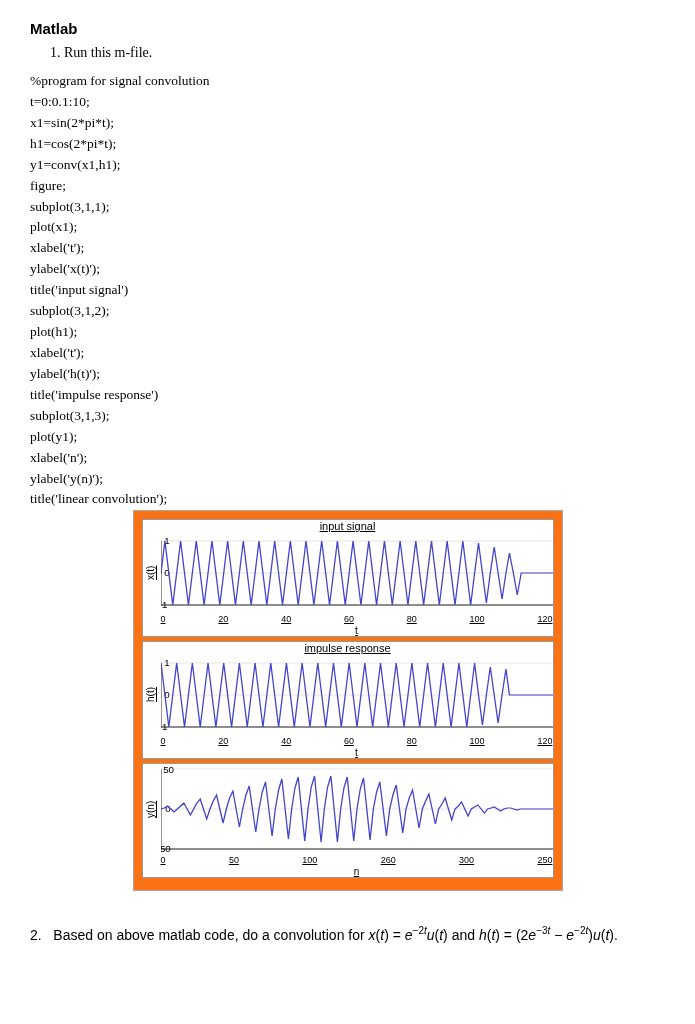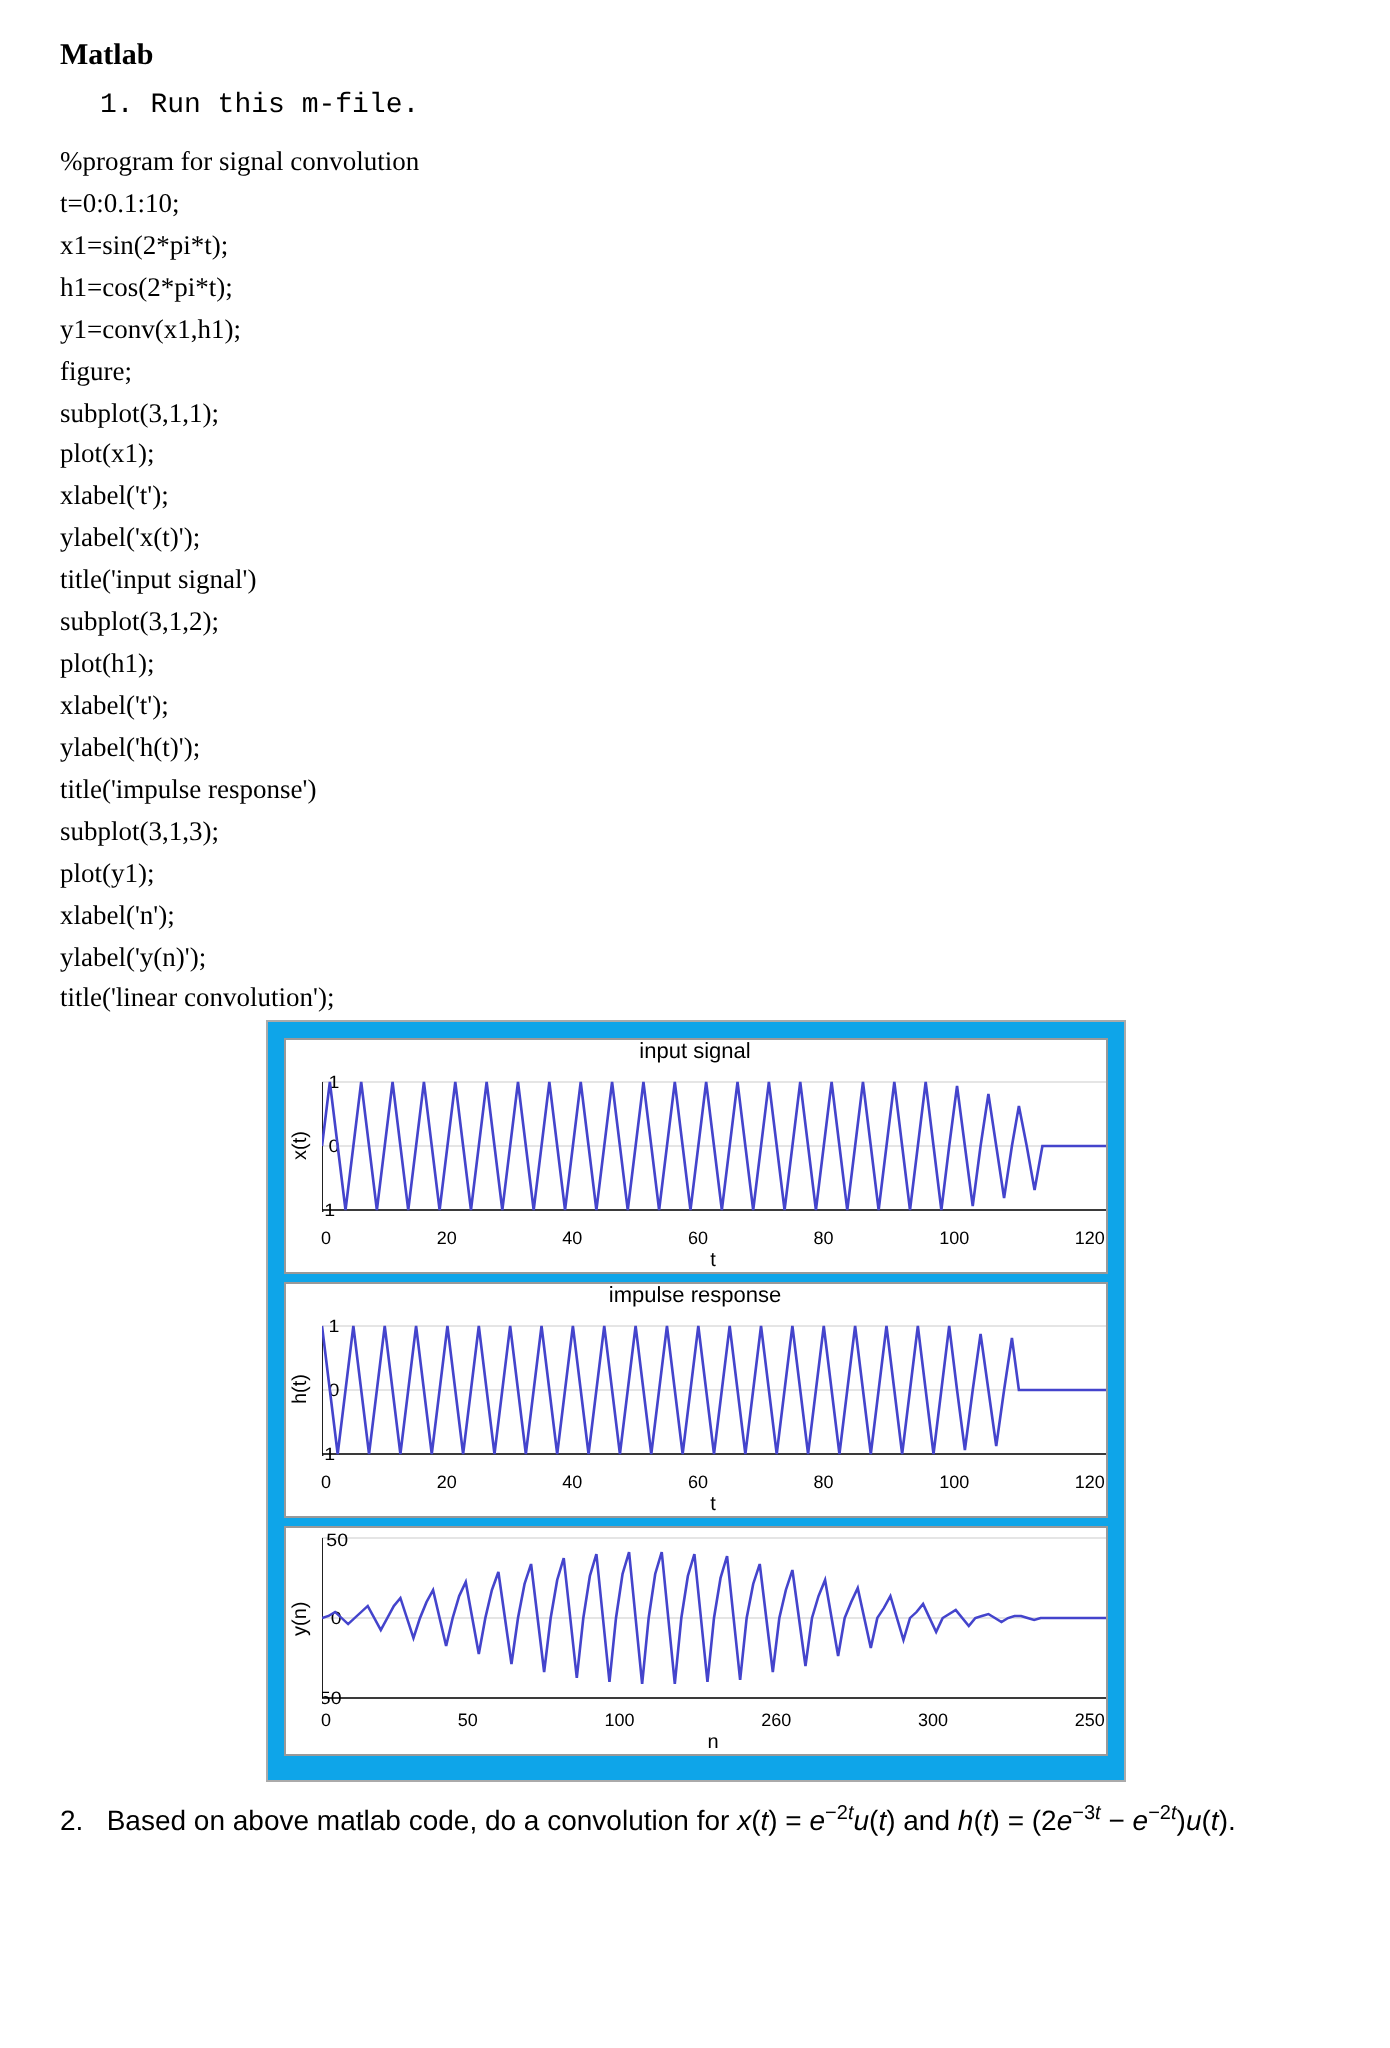--- a/index.html
+++ b/index.html
@@ -6,44 +6,45 @@
     body {
       background: #fff;
       font-family: 'Courier New', Courier, monospace;
       font-size: 14px;
       color: #000;
       padding: 20px 30px;
       width: 695px;
       min-height: 1024px;
     }
     .section-title {
-      font-family: Liberation Serif, serif;
+      font-family: Liberation Sans, sans-serif;
       font-size: 15px;
       font-weight: bold;
       margin-bottom: 8px;
     }
     .instruction {
-      font-family: Liberation Mono, monospace;
+      font-family: Liberation Serif, serif;
       font-size: 14px;
       margin-bottom: 10px;
       margin-left: 20px;
     }
     .code-block {
       font-family: Liberation Serif, serif;
       font-size: 13.5px;
       line-height: 1.55;
       margin-bottom: 0;
       white-space: pre;
     }
     .plot-container {
-      background: #0ea5e9;
+      background: #f97316;
       width: 430px;
-      margin: 0 auto 8px auto;
+      margin: 0 auto 32px auto;
       padding: 8px;
       border: 1px solid #aaa;
+      text-decoration: underline;
     }
     .subplot {
       background: #fff;
       border: 1px solid #999;
       margin-bottom: 4px;
       position: relative;
     }
     .subplot-title {
       text-align: center;
       font-family: Arial, sans-serif;

